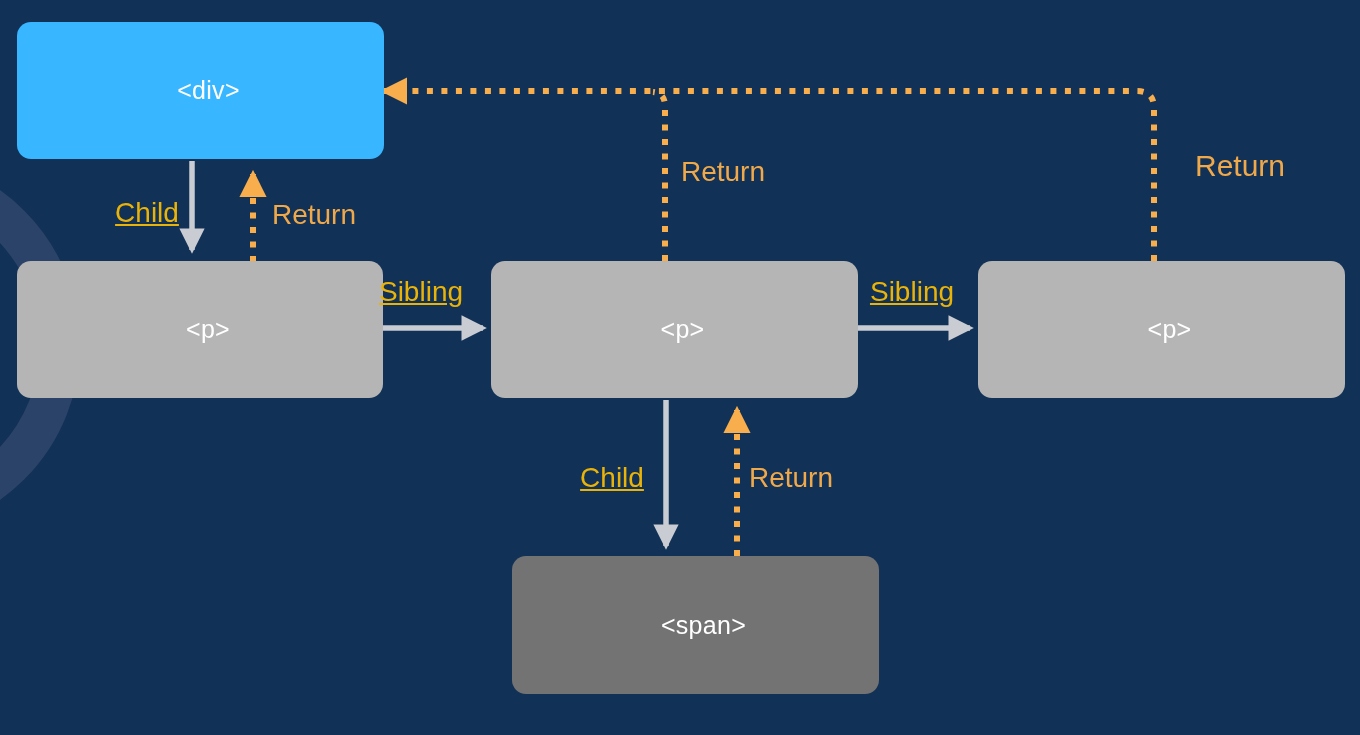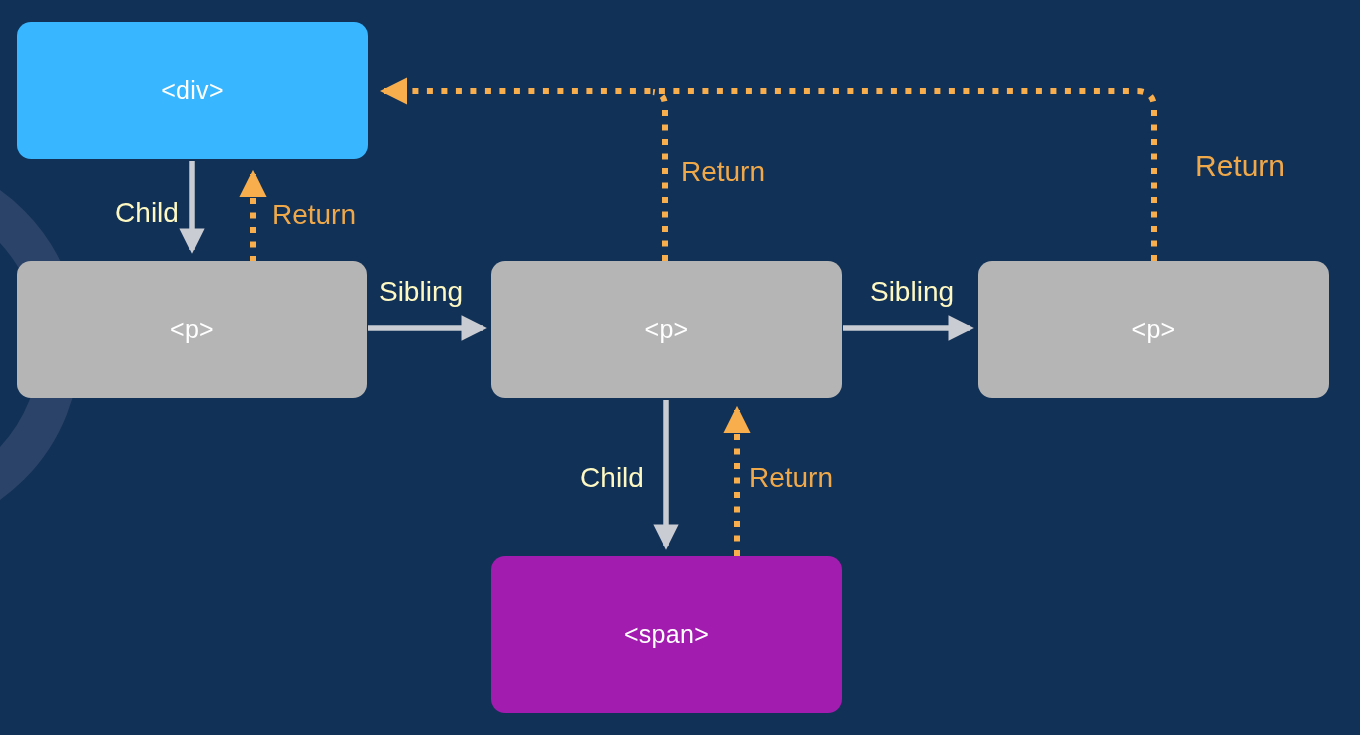--- a/index.html
+++ b/index.html
@@ -25,34 +25,35 @@
   }
   .node {
     position: absolute;
     border-radius: 14px;
     display: flex;
     align-items: center;
     justify-content: center;
     color: #ffffff;
     font-size: 25px;
     letter-spacing: 0.3px;
+    padding-left: 16px;
   }
   .node-div  { left: 17px;  top: 22px;  width: 351px; height: 137px; background: #38B6FF; }
   .node-p1   { left: 17px;  top: 261px; width: 350px; height: 137px; background: #B5B5B5; }
   .node-p2   { left: 491px; top: 261px; width: 351px; height: 137px; background: #B5B5B5; }
   .node-p3   { left: 978px; top: 261px; width: 351px; height: 137px; background: #B5B5B5; }
-  .node-span { left: 491px; top: 556px; width: 351px; height: 157px; background: #a21caf; }
+  .node-span { left: 512px; top: 556px; width: 351px; height: 138px; background: #737373; }
   .edge-label {
     position: absolute;
     transform: translate(-50%, -50%);
     font-size: 28px;
     white-space: nowrap;
     text-align: center;
   }
-  .lbl-white  { color: #fef9c3; }
+  .lbl-white  { color: #eab308; text-decoration: underline; }
   .lbl-orange { color: #F0A94A; }
   .lbl-big    { font-size: 30px; }
 </style>
 </head>
 <body>
 
 <div class="canvas">
 
   <svg class="decor-layer" viewBox="0 0 1360 735">
     <circle cx="-110" cy="345" r="170" fill="none" stroke="#2B4368" stroke-width="40"></circle>

